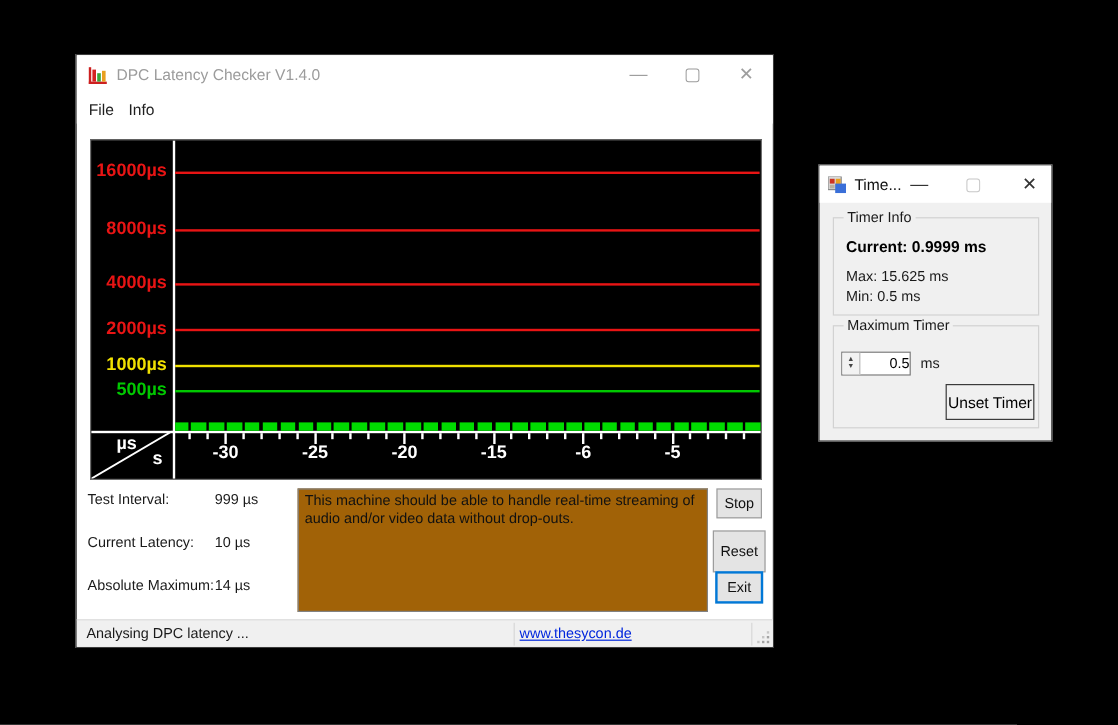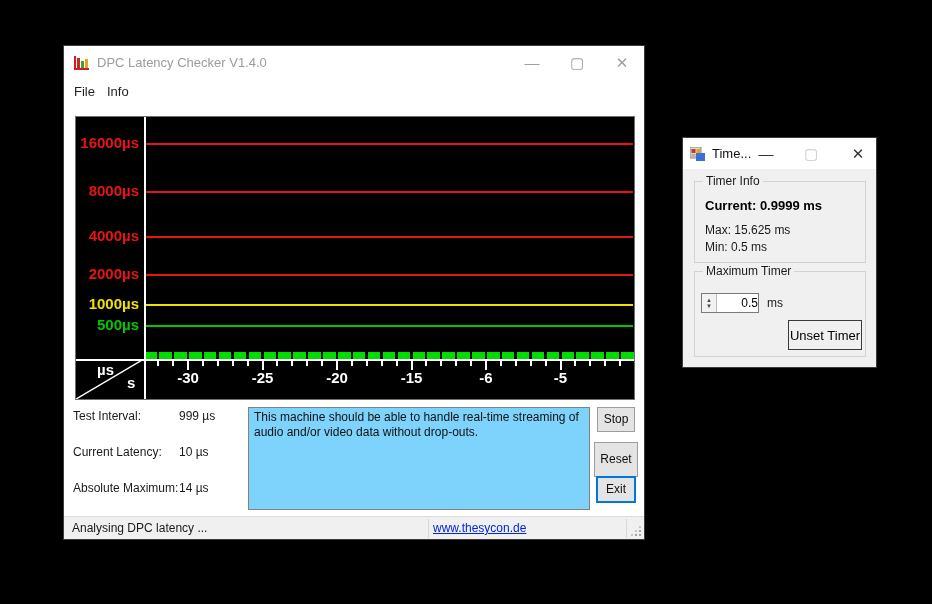--- a/index.html
+++ b/index.html
@@ -41,21 +41,21 @@
   .bar { position:absolute; top:235px; height:7px; }
   .corner-svg { position:absolute; left:0; top:242px; }
   .unit-us { position:absolute; left:21px; top:244px; color:#fff; font-weight:bold; font-size:15px; }
   .unit-s  { position:absolute; left:51px; top:257px; color:#fff; font-weight:bold; font-size:15px; }
 
   
   .stat-label { position:absolute; left:9px; font-size:12px; color:#1a1a1a; }
   .stat-value { position:absolute; left:115px; font-size:12px; color:#1a1a1a; }
 
   #info-box { position:absolute; left:184px; top:361px; width:342px; height:103px;
-              background:#7dd3fc; border:1px solid #828282; padding:2px 5px;
+              background:#a16207; border:1px solid #828282; padding:2px 5px;
               font-size:12px; line-height:15px; color:#111; }
 
   .btn { position:absolute; background:#e4e4e4; border:1px solid #9d9d9d;
          font-size:12px; color:#111; text-align:center; font-family:"Liberation Sans",sans-serif; }
   #btn-stop  { left:533px; top:361px; width:38px; height:25px; line-height:23px; }
   #btn-reset { left:530px; top:396px; width:44px; height:35px; line-height:23px; }
   #btn-exit  { left:532px; top:430px; width:40px; height:27px; line-height:23px; border:2px solid #0078d7; }
 
   
   #status-bar { position:absolute; left:0; bottom:0; width:580px; height:23px;

